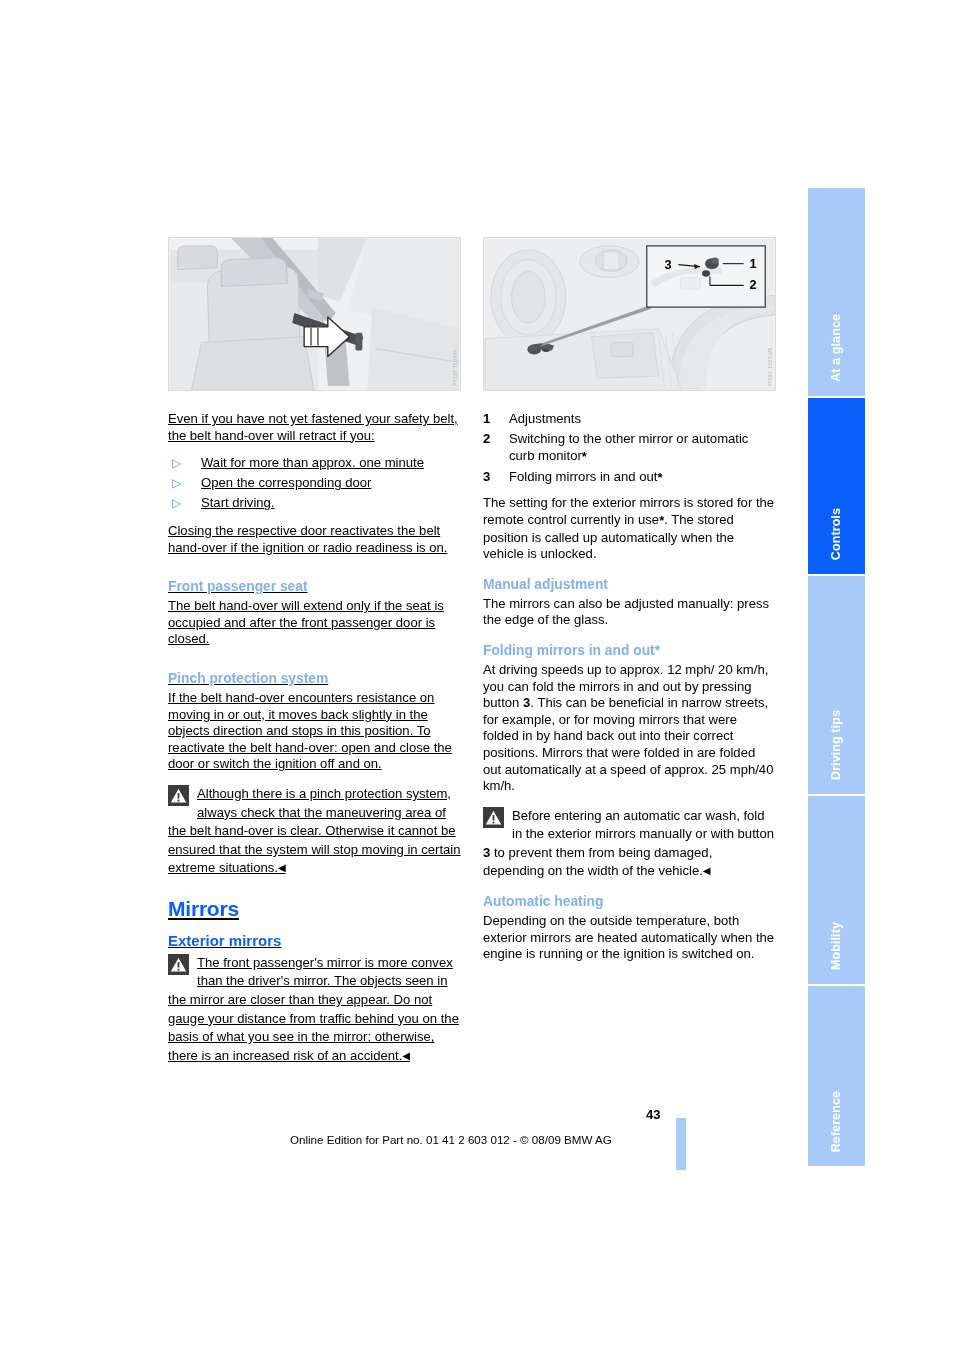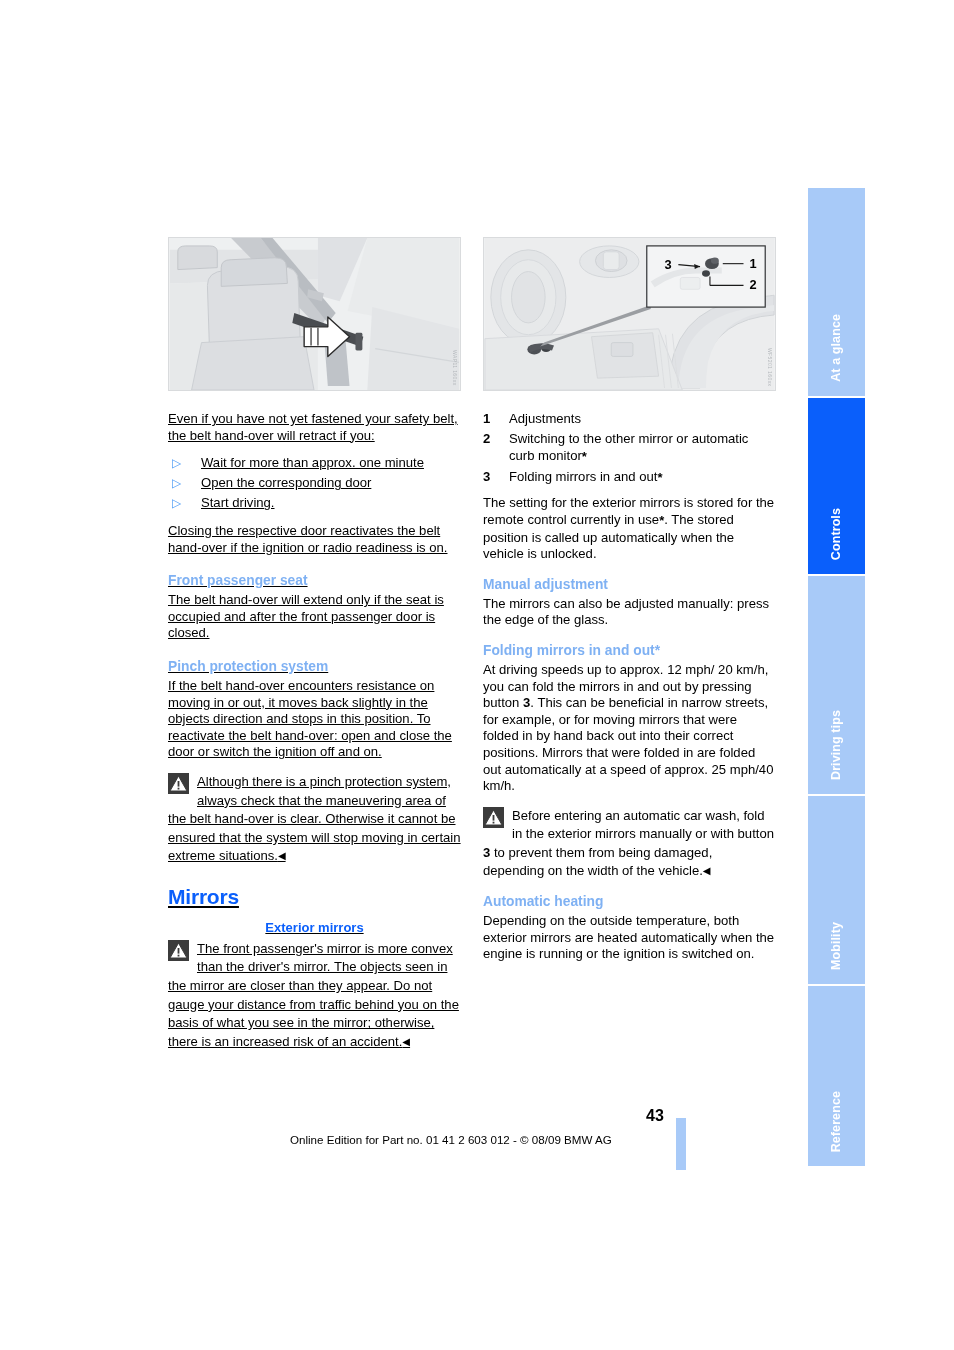--- a/index.html
+++ b/index.html
@@ -78,32 +78,31 @@
   }
   .h1-blue {
     font-size: 21px;
     font-weight: bold;
     color: #0a5ffb;
     margin-top: 20px;
     margin-bottom: 11px;
     letter-spacing: -.2px;
   }
   .h2-blue {
-    font-size: 13px;
+    font-size: 15px;
     font-weight: bold;
     color: #0a5ffb;
     margin-top: 5px;
     margin-bottom: 4px;
-    text-align: center;
   }
   .h2-lightblue {
     font-size: 13.8px;
     font-weight: bold;
     color: #7fb1f3;
-    margin-top: 17px;
+    margin-top: 23px;
     margin-bottom: 4px;
   }
   .h2-lightblue.tight { margin-top: 14px; }
 
   
   ul.tri { list-style: none; margin: 0 0 11px 0; }
   ul.tri li {
     position: relative;
     padding-left: 33px;
     margin-bottom: 3.5px;
@@ -143,21 +142,21 @@
   .warn .wtext {
     font-size: 13.1px;
     line-height: 16.6px;
   }
   .endmark { font-size: 10px; vertical-align: 1px; letter-spacing: 0; }
   b.inline-num { font-weight: bold; }
 
   
   .pagenum {
     position: absolute; left: 646px; top: 1107px;
-    font-size: 16px; font-weight: bold; color: #000;
+    font-size: 13px; font-weight: bold; color: #000;
   }
   .footline {
     position: absolute; left: 290px; top: 1133px;
     width: 380px;
     text-align: left;
     font-size: 11.6px;
     color: #000;
   }
   .footbar {
     position: absolute; left: 676px; top: 1118px;

